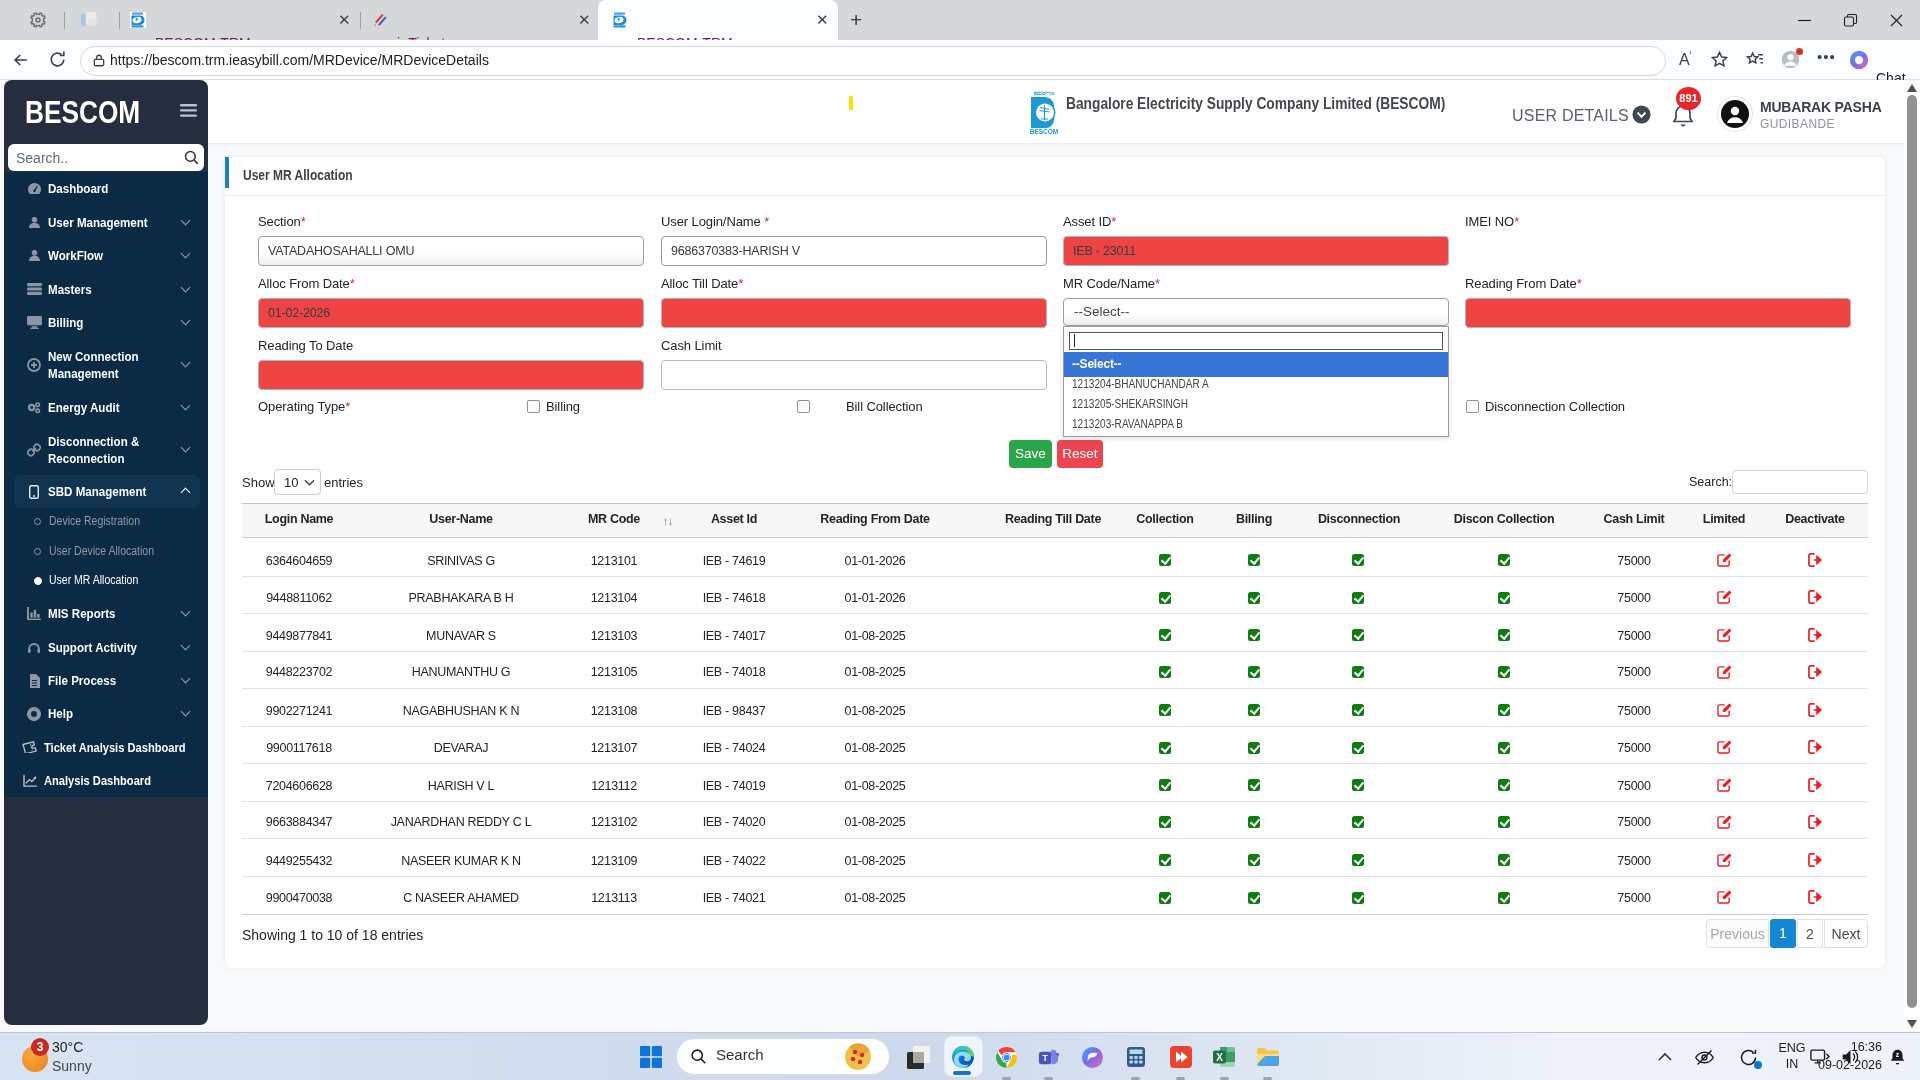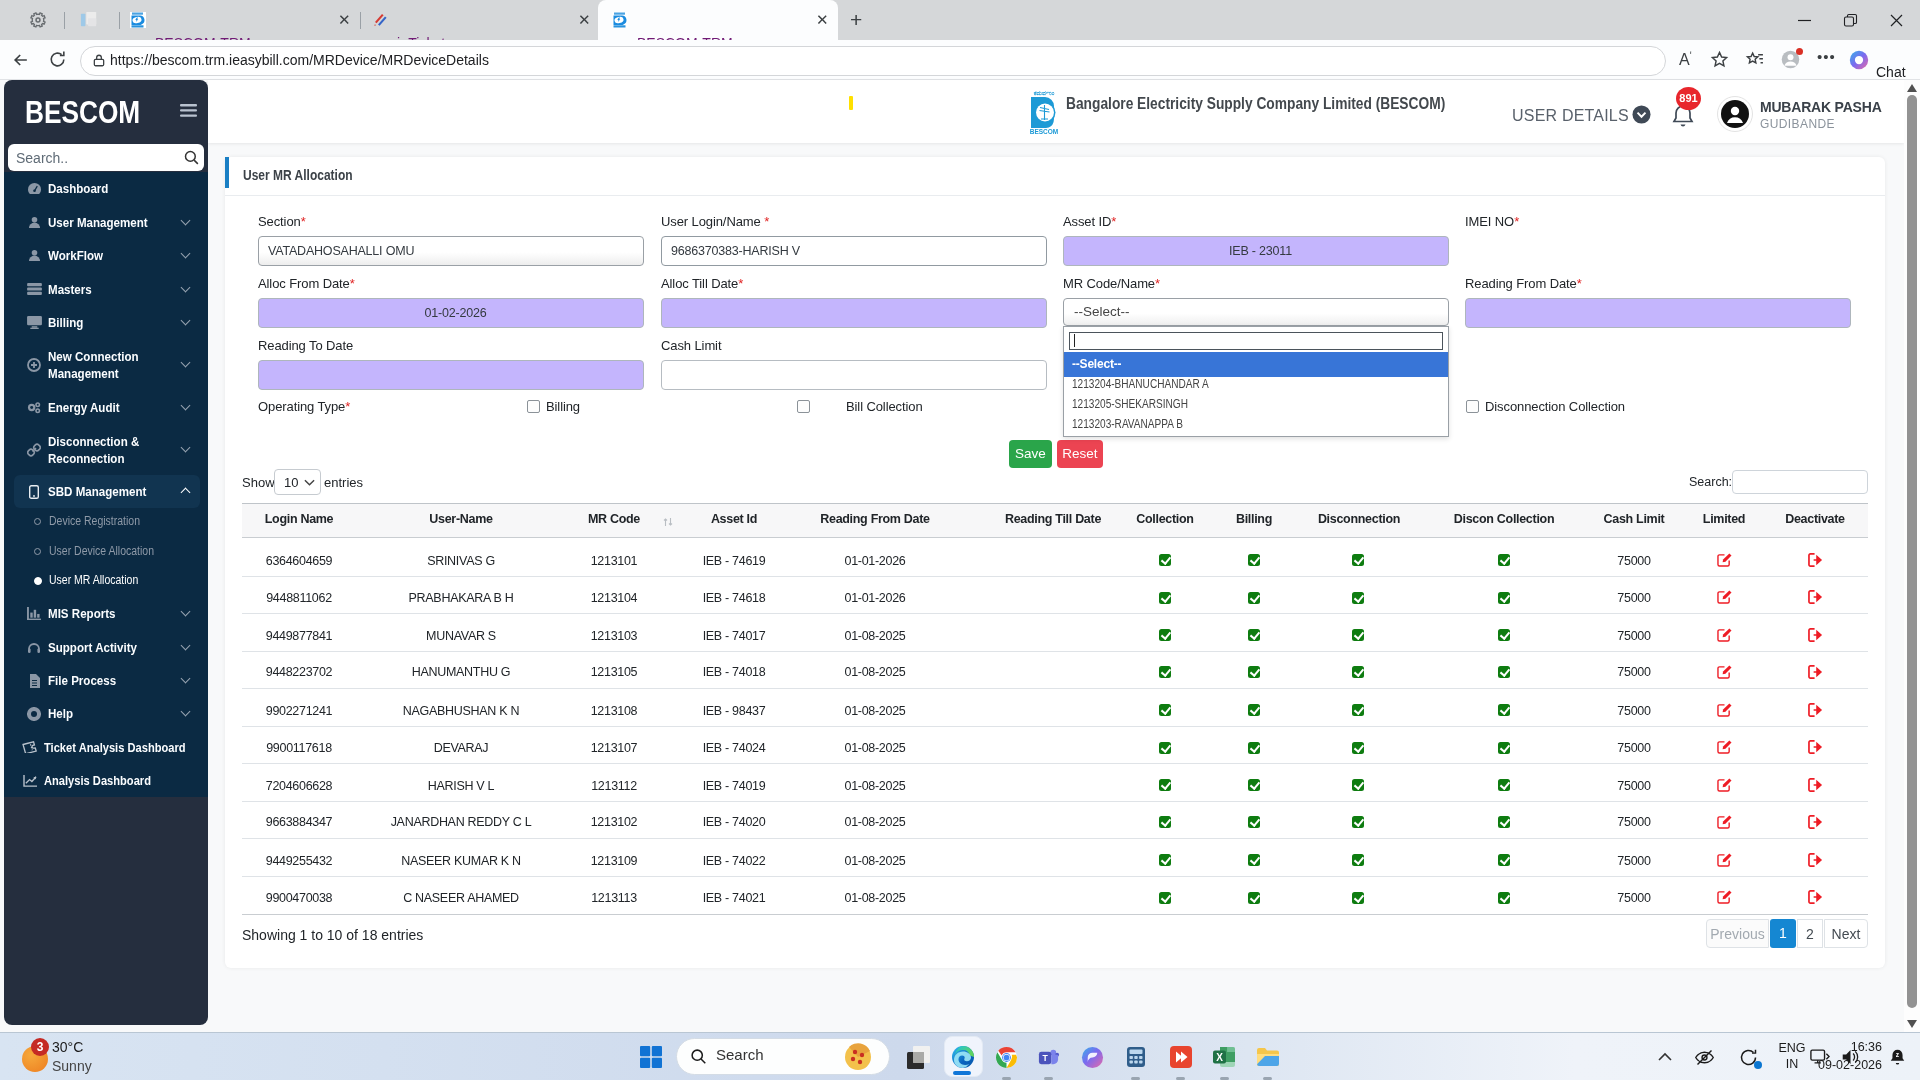--- a/index.html
+++ b/index.html
@@ -41,21 +41,21 @@
 
 #apphead { position:absolute; left:208px; top:0px; width:1696px; height:63px; background:#fff; box-shadow:0 1px 3px rgba(0,0,0,.08); }
 
 
 #card { position:absolute; left:225px; top:77px; width:1660px; height:811px; background:#fff; border-radius:6px; box-shadow:0 0 4px rgba(0,0,0,.07); }
 
 
 .lbl { position:absolute; font-size:13px; color:#212529; white-space:nowrap; letter-spacing:-0.1px; }
 .lbl .req { color:#e02424; }
 .inp { position:absolute; width:386px; height:30px; border:1px solid #919aa1; border-radius:4px; background:#fff; font-size:12.5px; letter-spacing:-0.2px; color:#343a40; line-height:28px; padding-left:9px; }
-.inp.dis { background:#c4b5fd; border-color:#aeb6bc;text-align:center; }
+.inp.dis { background:#ef4444; border-color:#aeb6bc; }
 
 
 .ucb { position:absolute; width:13px; height:13px; border:1px solid #8b9298; border-radius:2px; background:#fdfdfd; }
 
 
 .th { position:absolute; font-size:12.5px; font-weight:bold; color:#212529; text-align:center; white-space:nowrap; letter-spacing:-0.3px; }
 .td { position:absolute; font-size:12.5px; color:#212529; text-align:center; white-space:nowrap; letter-spacing:-0.3px; }
 .rowline { position:absolute; left:17px; width:1626px; height:1px; background:#dfe3e7; }
 .cb { position:absolute; width:12px; height:12px; background:#0e7c10; border-radius:2.5px; }
 .cb:after { content:""; position:absolute; left:3.6px; top:0.8px; width:3.6px; height:7px; border:solid #fff; border-width:0 2.2px 2.2px 0; transform:rotate(40deg); }
@@ -178,21 +178,21 @@
       <defs>
         <linearGradient id="cop" x1="0" y1="0" x2="1" y2="1">
           <stop offset="0" stop-color="#37b1e8"></stop>
           <stop offset=".5" stop-color="#7a6af0"></stop>
           <stop offset="1" stop-color="#e86aa6"></stop>
         </linearGradient>
       </defs>
       <circle cx="12" cy="12" r="10" fill="url(#cop)"></circle>
       <circle cx="12" cy="12" r="4.5" fill="#fff"></circle>
     </svg>
-  <div class="abs" style="left:1876px;top:24px;font-size:14px;color:#202124">Chat</div>
+  <div class="abs" style="left:1876px;top:30px;font-size:14px;color:#202124">Chat</div>
 </div>
 
 <div id="page">
   <div id="apphead">
     <div class="abs" style="left:641px;top:16px;width:4px;height:14px;background:#ffe000;border-radius:1px"></div>
 
     <svg class="abs" style="left:819px;top:6px" width="34" height="48" viewBox="0 0 34 48">
       <text x="17" y="9" font-size="6" fill="#1d9ad6" text-anchor="middle" font-weight="bold">ಕಮವಌಂ</text>
       <path d="M4 11h14a9 9 0 0 1 9 9 8 8 0 0 1-3.5 6.7A8.5 8.5 0 0 1 19 42H4z" fill="#1d9ad6"></path>
       <circle cx="18" cy="26.5" r="10.5" fill="#1d9ad6"></circle>

